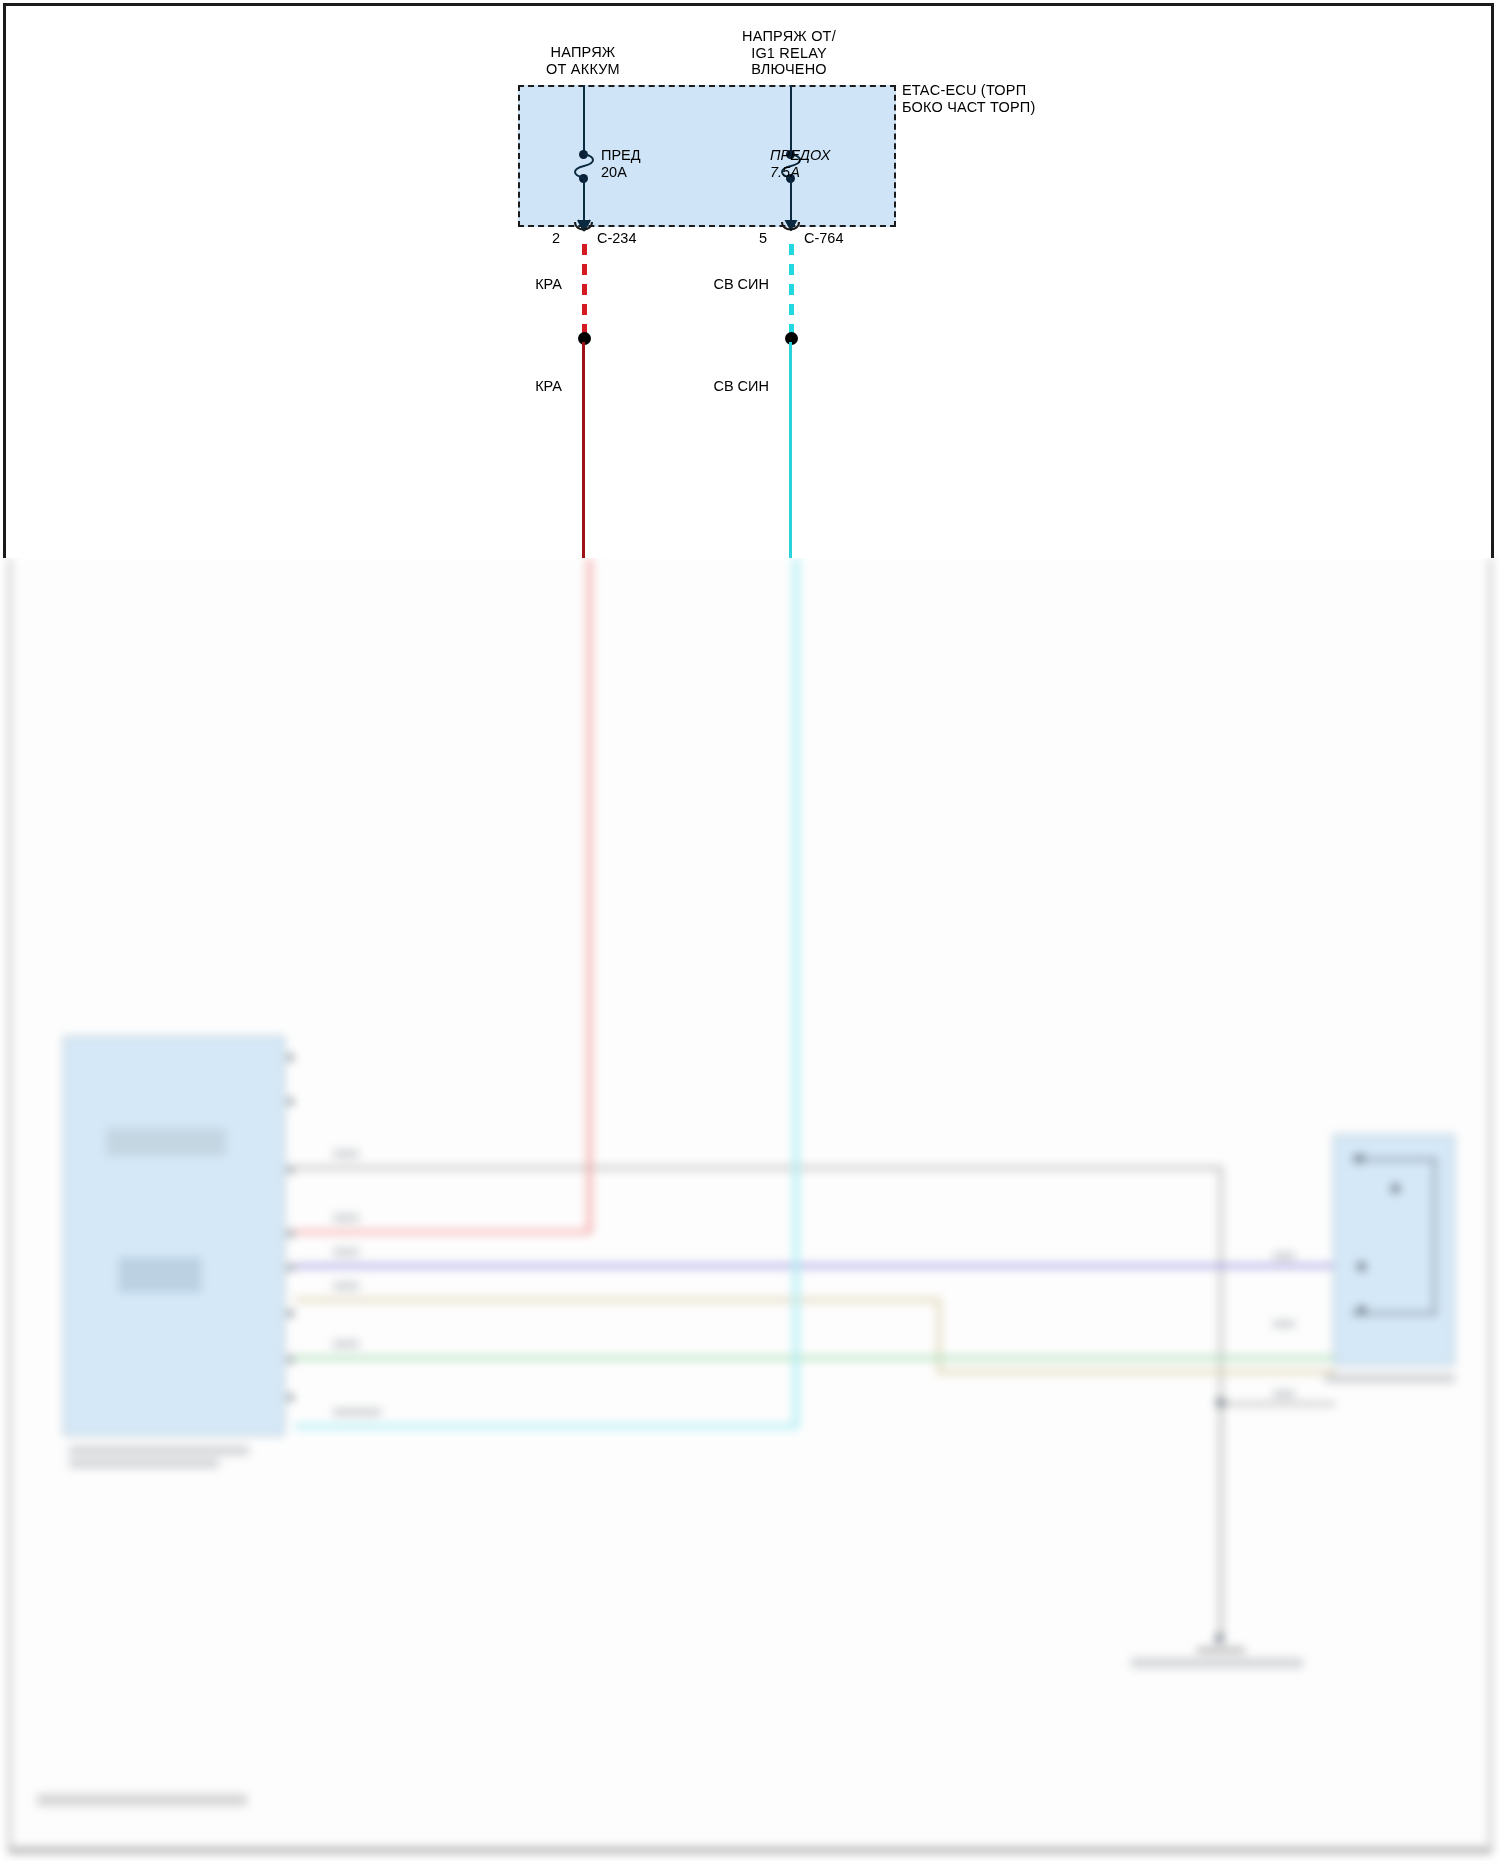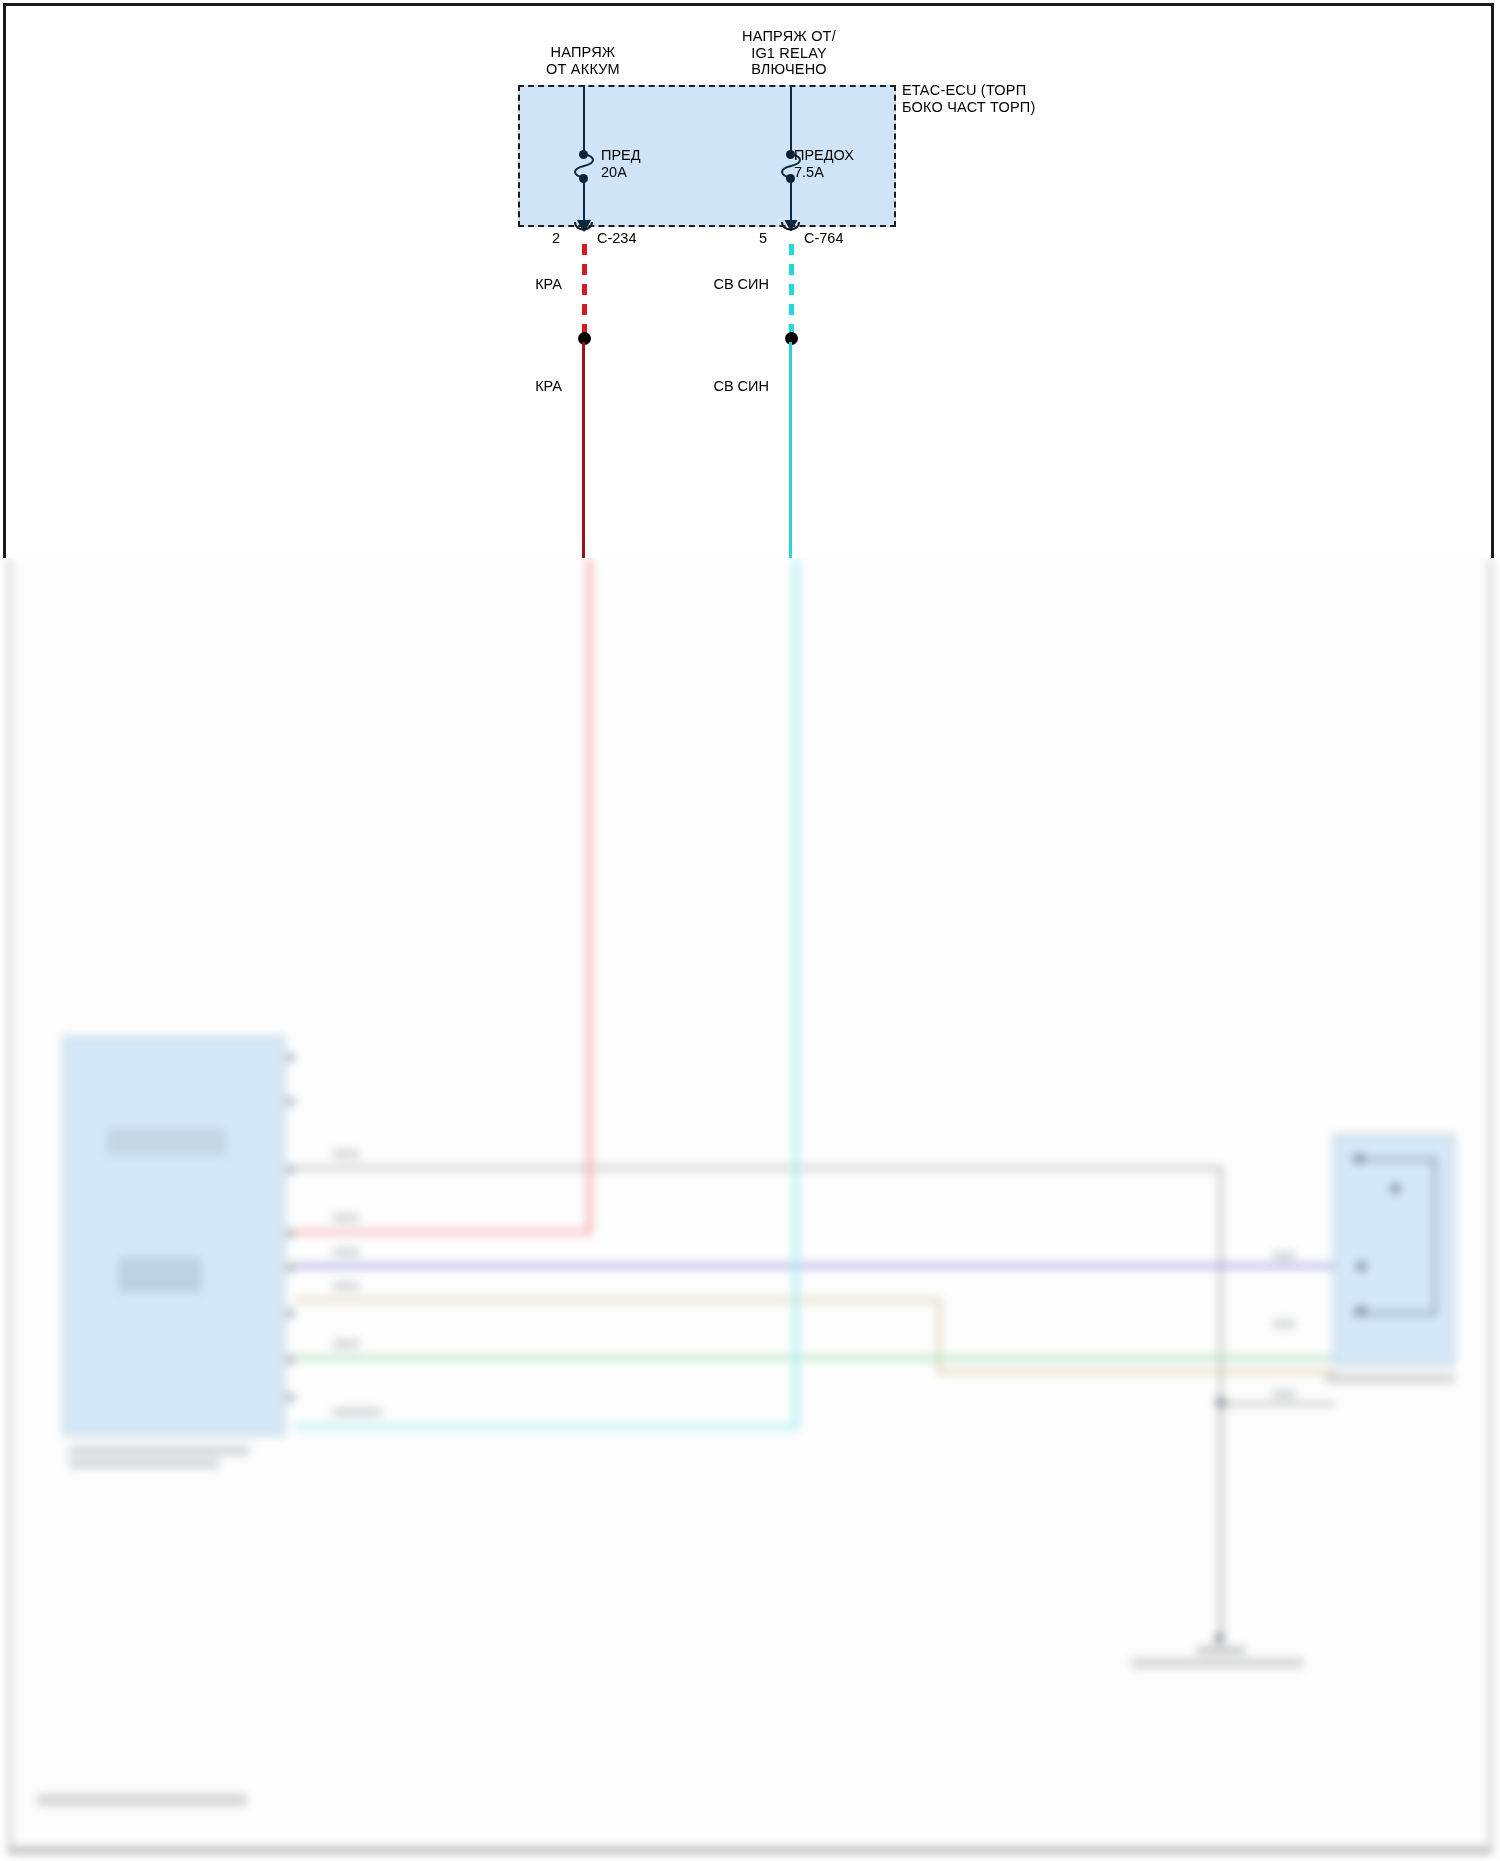--- a/index.html
+++ b/index.html
@@ -308,19 +308,19 @@
 
     <div class="jdot" style="left:779px; top:326px;"></div>
 
     <div class="solid-wire" style="left:783px; top:336px; height:219px; background:#2ad2dc;"></div>
     <div class="wire-name" style="left:763px; top:372px; transform:translateX(-100%);">СВ СИН</div>
 
     <div class="fuse-label" style="left:595px; top:141px;">
       <div>ПРЕД</div>
       <div>20A</div>
     </div>
-    <div class="fuse-label" style="left:788px; top:141px;">
+    <div class="fuse-label" style="left:764px; top:141px;font-style:italic;">
       <div>ПРЕДОХ</div>
       <div>7.5A</div>
     </div>
 
   </div>
 </div>
 
 </body></html>

